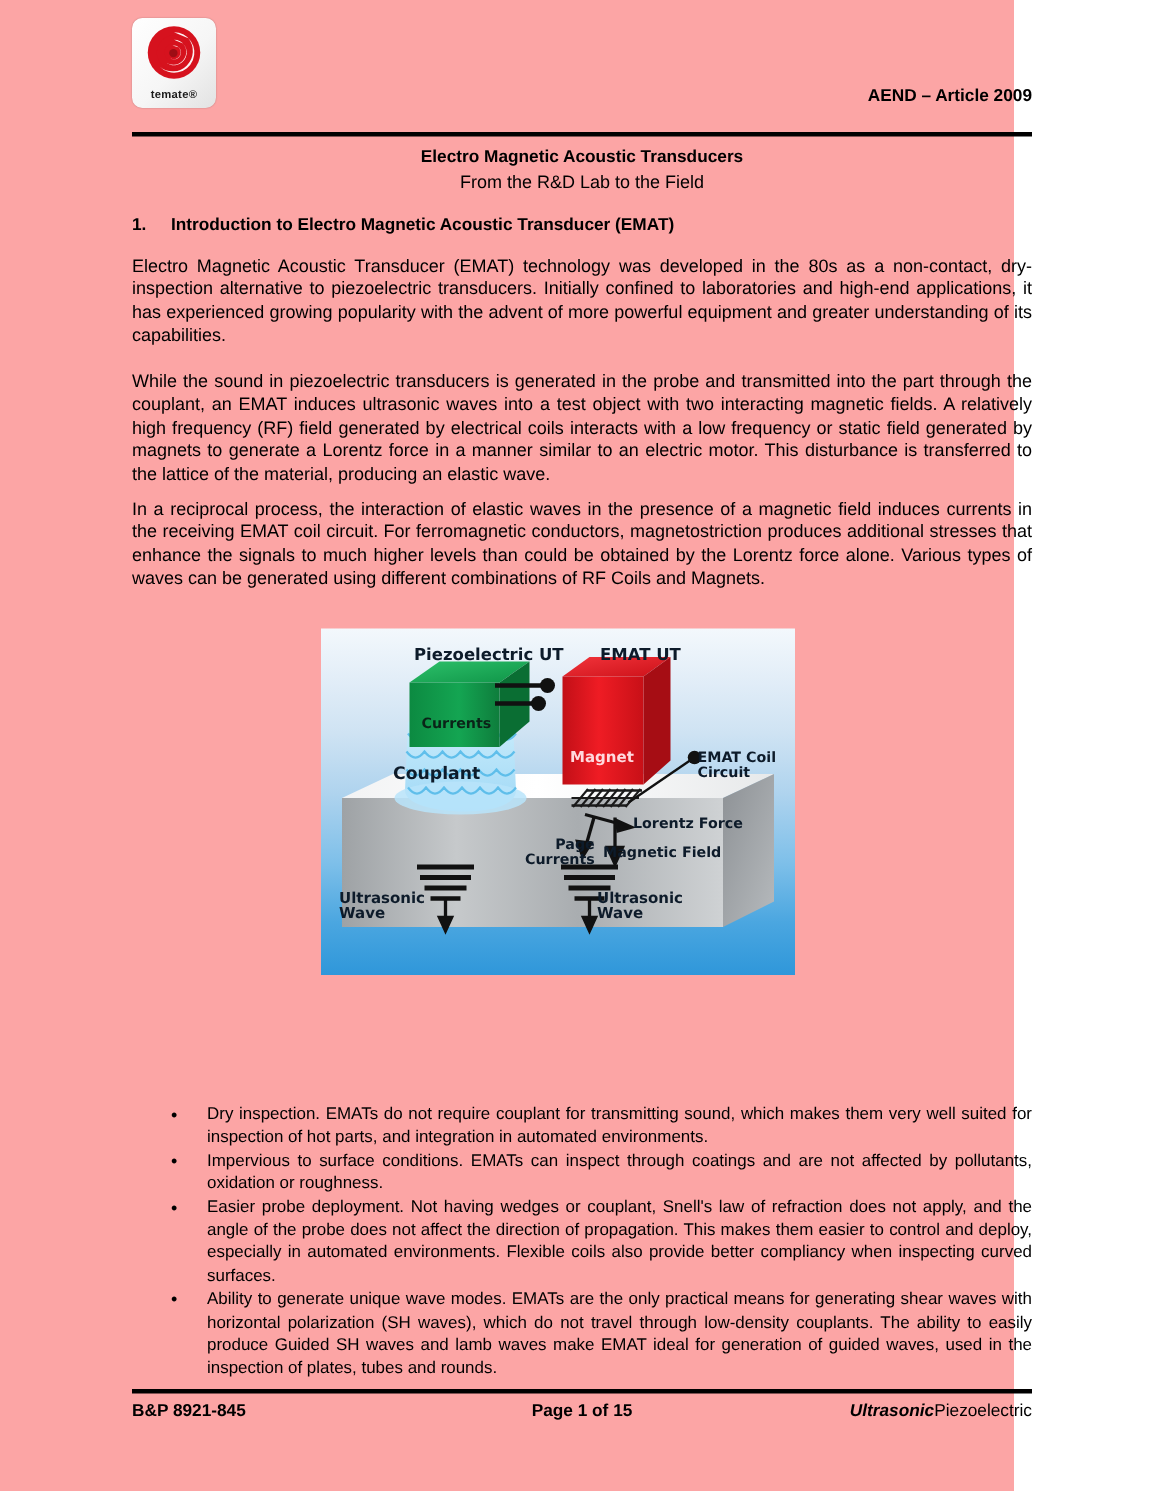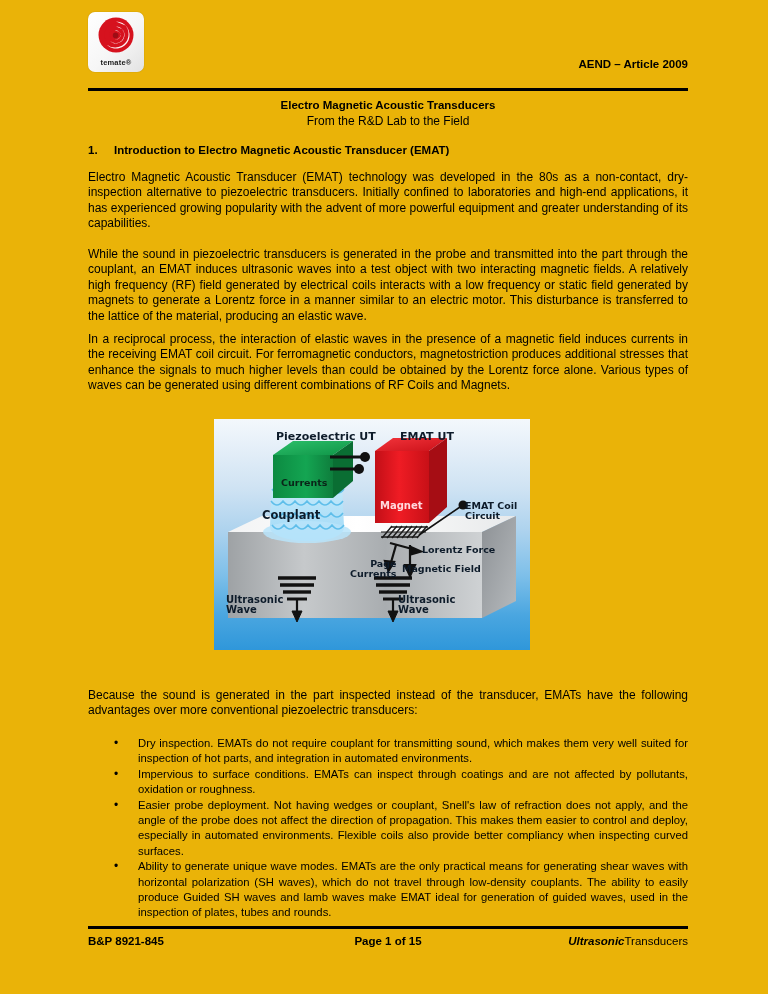--- a/index.html
+++ b/index.html
@@ -11,23 +11,23 @@
     width: 768px;
     height: 994px;
     font-family: "Liberation Sans", sans-serif;
     color: #000000;
     position: relative;
     overflow: hidden;
   }
   .page {
     position: absolute;
     left: 0; top: 0;
-    width: 768px;
+    width: 676px;
     height: 994px;
-    background: #eab308;
+    background: #fca5a5;
   }
 
   
   .header {
     position: absolute;
     left: 88px; top: 12px;
     width: 600px;
     height: 72px;
   }
   .logo {
@@ -379,21 +379,20 @@
         <div>Ultrasonic</div>
         <div>Wave</div>
       </div>
       <div class="fig-label fl-usw-r">
         <div>Ultrasonic</div>
         <div>Wave</div>
       </div>
     </div>
   </div>
 
-  <div class="para" id="p4">Because the sound is generated in the part inspected instead of the transducer, EMATs have the following advantages over more conventional piezoelectric transducers:</div>
 
   <div class="bullets">
     <div class="bullet">
       <span class="dot">•</span>
       <span>Dry inspection.  EMATs do not require couplant for transmitting sound, which makes them very well suited for inspection of hot parts, and integration in automated environments.</span>
     </div>
     <div class="bullet">
       <span class="dot">•</span>
       <span>Impervious to surface conditions.  EMATs can inspect through coatings and are not affected by pollutants, oxidation or roughness.</span>
     </div>
@@ -404,16 +403,16 @@
     <div class="bullet">
       <span class="dot">•</span>
       <span>Ability to generate unique wave modes.  EMATs are the only practical means for generating shear waves with horizontal polarization (SH waves), which do not travel through low-density couplants. The ability to easily produce Guided SH waves and lamb waves make EMAT ideal for generation of guided waves, used in the inspection of plates, tubes and rounds.</span>
     </div>
   </div>
 
   <div class="rule rule-bottom"></div>
   <div class="footer">
     <div class="f-left">B&amp;P 8921-845</div>
     <div class="f-center">Page 1 of 15</div>
-    <div class="f-right"><span class="brand">Ultrasonic</span><span>Transducers</span></div>
+    <div class="f-right"><span class="brand">Ultrasonic</span><span>Piezoelectric</span></div>
   </div>
 
 </div>
 
 </body></html>

